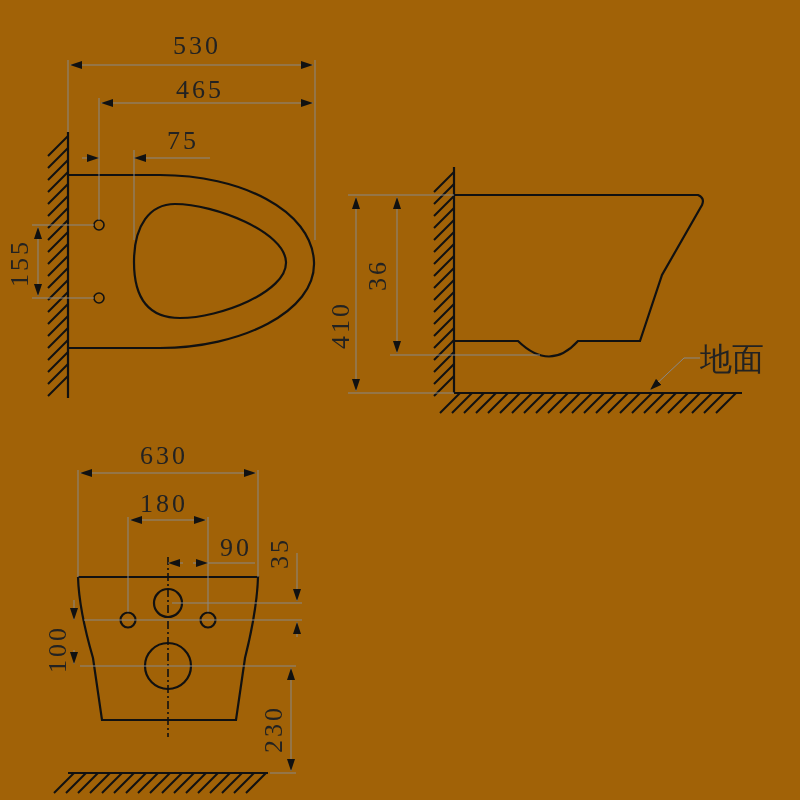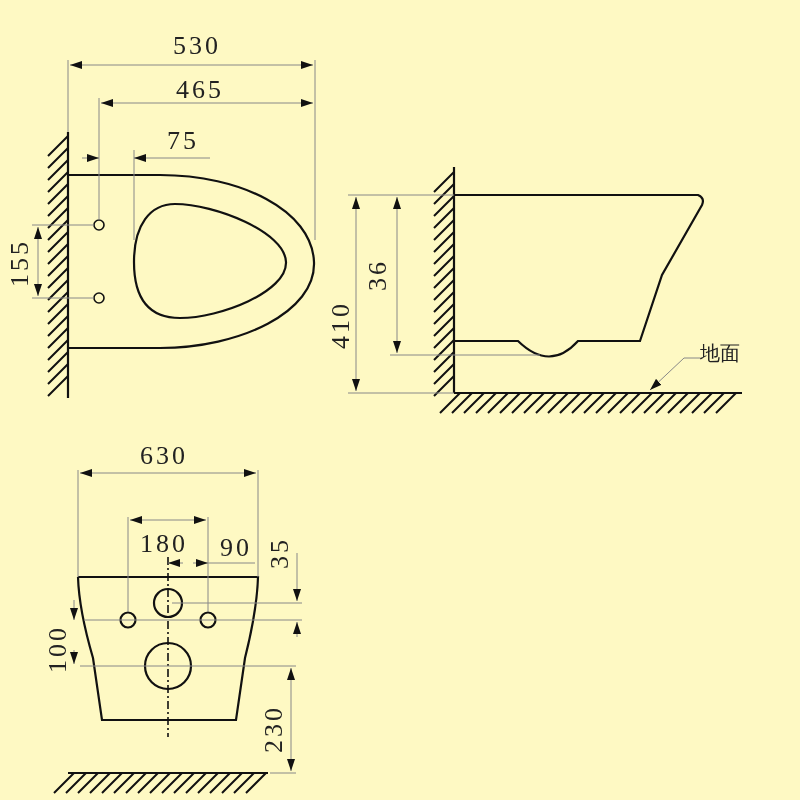--- a/index.html
+++ b/index.html
@@ -1,25 +1,25 @@
 <!DOCTYPE html>
 <html><head>
   <meta charset="utf-8">
   <style>
     html,body{margin:0;padding:0;background:#fff;}
-    #canvas{position:relative;width:800px;height:800px;overflow:hidden;background:#fef9c3;}
+    #canvas{position:relative;width:800px;height:800px;overflow:hidden;background:#a16207;}
     svg{position:absolute;left:0;top:0;}
     .ol{fill:none;stroke:#111;stroke-width:2.2;}
     .dim{fill:none;stroke:#888;stroke-width:1;}
     .hatch{stroke:#111;stroke-width:2;}
     .wall{stroke:#111;stroke-width:2.2;}
     .ctr{stroke:#111;stroke-width:1.6;stroke-dasharray:8 3 2 3;}
     .lbl{position:absolute;font-family:"Liberation Serif","DejaVu Serif",serif;font-size:26px;color:#222;line-height:1;white-space:nowrap;letter-spacing:3px;}
     .rot{transform:rotate(-90deg);transform-origin:center center;}
-    .cn{font-family:"DejaVu Sans",sans-serif;font-size:20px;letter-spacing:0;}
+    .cn{font-family:"DejaVu Sans",sans-serif;font-size:32px;letter-spacing:0;}
   </style>
 </head>
 <body>
 
 <div id="canvas">
 <svg width="800" height="800" viewBox="0 0 800 800">
   <defs>
     <marker id="ar" markerWidth="12" markerHeight="8" refX="12" refY="4" orient="auto-start-reverse" markerUnits="userSpaceOnUse">
       <path d="M0,0 L12,4 L0,8 z" fill="#111"></path>
     </marker>
@@ -99,18 +99,18 @@
 <div class="lbl" style="left:173px;top:33px;">530</div>
 <div class="lbl" style="left:176px;top:77px;text-align:right;">465</div>
 <div class="lbl" style="left:167px;top:128px;text-align:right;">75</div>
 <div class="lbl rot" style="left:-5px;top:250px;width:50px;text-align:center;">155</div>
 
 <div class="lbl rot" style="left:316px;top:312px;width:50px;text-align:center;">410</div>
 <div class="lbl rot" style="left:358px;top:262px;width:40px;text-align:center;">36</div>
 <div class="lbl cn" style="left:700px;top:343px;">地面</div>
 
 <div class="lbl" style="left:140px;top:443px;">630</div>
-<div class="lbl" style="left:140px;top:491px;margin-top:40px;">180</div>
+<div class="lbl" style="left:140px;top:491px;">180</div>
 <div class="lbl" style="left:220px;top:535px;">90</div>
 <div class="lbl rot" style="left:260px;top:540px;width:40px;text-align:center;">35</div>
 <div class="lbl rot" style="left:30px;top:636px;width:56px;text-align:center;">100</div>
 <div class="lbl rot" style="left:246px;top:716px;width:56px;text-align:center;">230</div>
 </div>
 
 </body></html>

